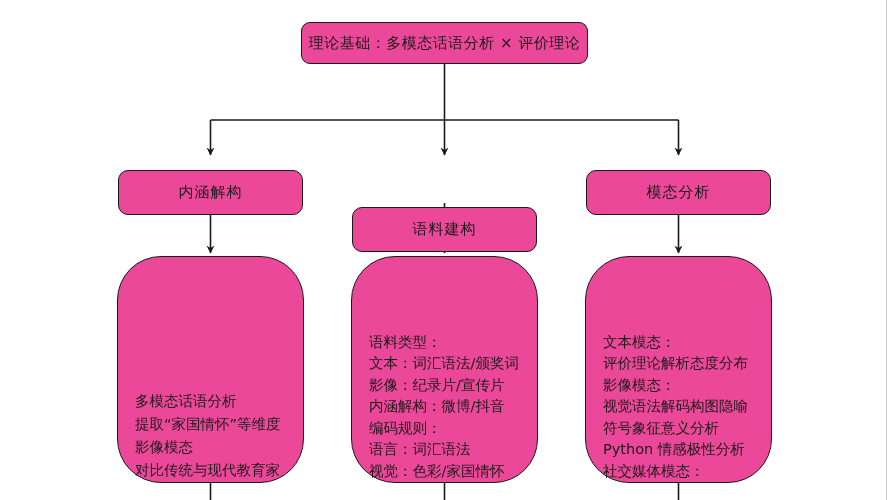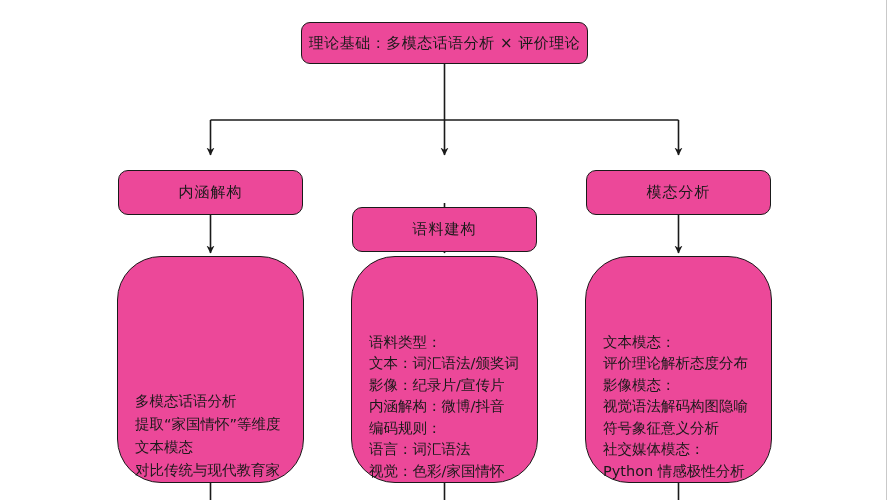--- a/index.html
+++ b/index.html
@@ -124,39 +124,39 @@
   <div class="node branch-node branch-m">
     <span>语料建构</span>
   </div>
   <div class="node branch-node branch-r">
     <span>模态分析</span>
   </div>
 
   <div class="node detail-node detail-l">
     <div class="detail-line">多模态话语分析</div>
     <div class="detail-line">提取“家国情怀”等维度</div>
-    <div class="detail-line">文本模态</div>
+    <div class="detail-line">影像模态</div>
     <div class="detail-line">对比传统与现代教育家</div>
   </div>
 
   <div class="node detail-node detail-m">
     <div class="detail-line">语料类型：</div>
     <div class="detail-line">文本：词汇语法/颁奖词</div>
     <div class="detail-line">影像：纪录片/宣传片</div>
     <div class="detail-line">内涵解构：微博/抖音</div>
     <div class="detail-line">编码规则：</div>
     <div class="detail-line">语言：词汇语法</div>
     <div class="detail-line">视觉：色彩/家国情怀</div>
   </div>
 
   <div class="node detail-node detail-r">
     <div class="detail-line">文本模态：</div>
     <div class="detail-line">评价理论解析态度分布</div>
     <div class="detail-line">影像模态：</div>
     <div class="detail-line">视觉语法解码构图隐喻</div>
     <div class="detail-line">符号象征意义分析</div>
+    <div class="detail-line">Python 情感极性分析</div>
     <div class="detail-line">社交媒体模态：</div>
-    <div class="detail-line">Python 情感极性分析</div>
   </div>
 
   <div class="edge-divider"></div>
 
 </div>
 
 </body></html>

